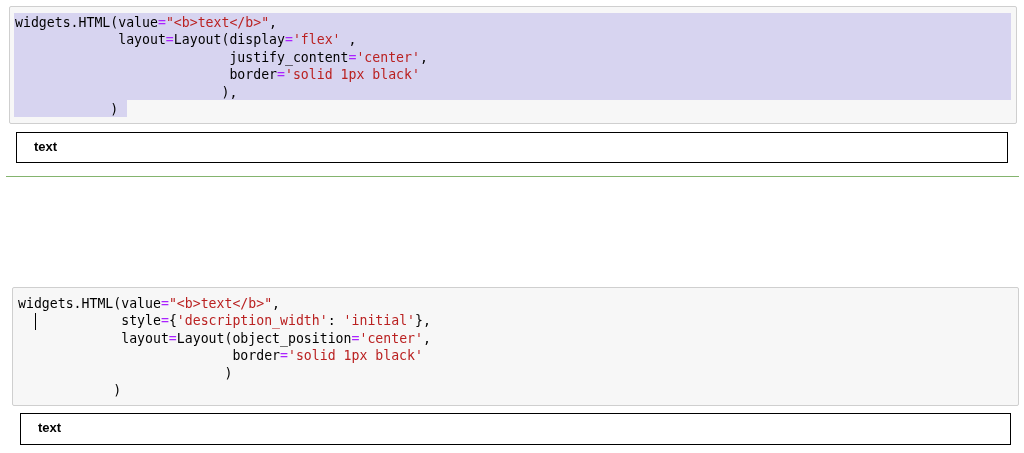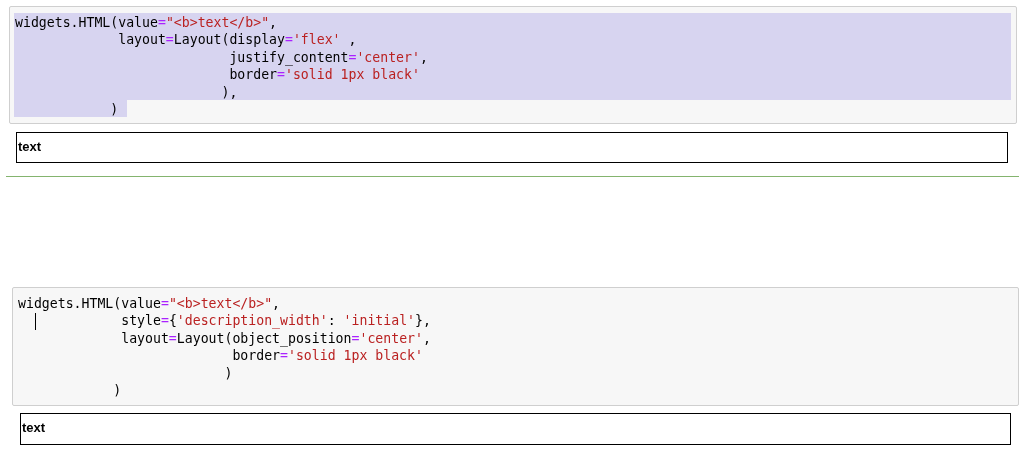--- a/index.html
+++ b/index.html
@@ -24,21 +24,21 @@
   .str { color: #ba2121; }
   .output {
     position: absolute;
     border: 1px solid #000000;
     box-sizing: border-box;
     background: #ffffff;
     font-family: "Liberation Sans", sans-serif;
     font-weight: bold;
     font-size: 13px;
     line-height: 28px;
-    padding-left: 1px;
+    padding-left: 17px;
     color: #000000;
   }
   .divider { position: absolute; height: 1px; background: #84b46e; }
   .caret { position: absolute; width: 1px; background: #000000; }
 </style>
 </head>
 <body>
 
 <div class="code-box" style="left:9px; top:6px; width:1008px; height:118px;">
   <div class="sel-line" style="left:4px; top:6px; width:997px; height:87px;"></div>

